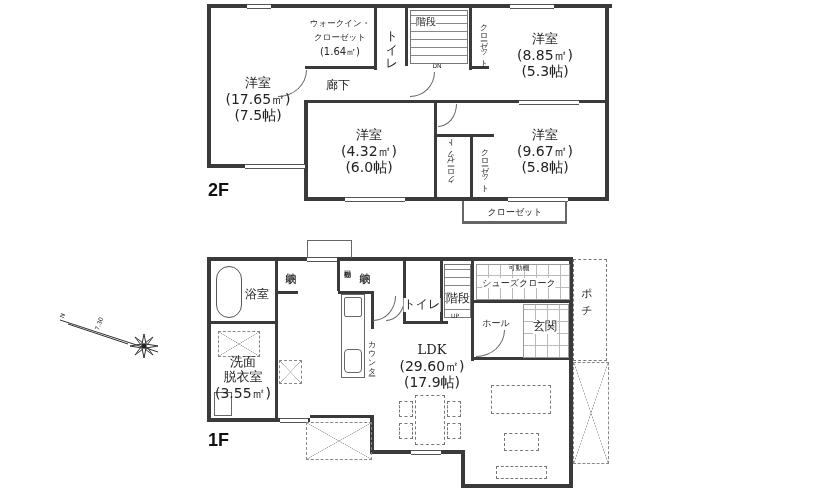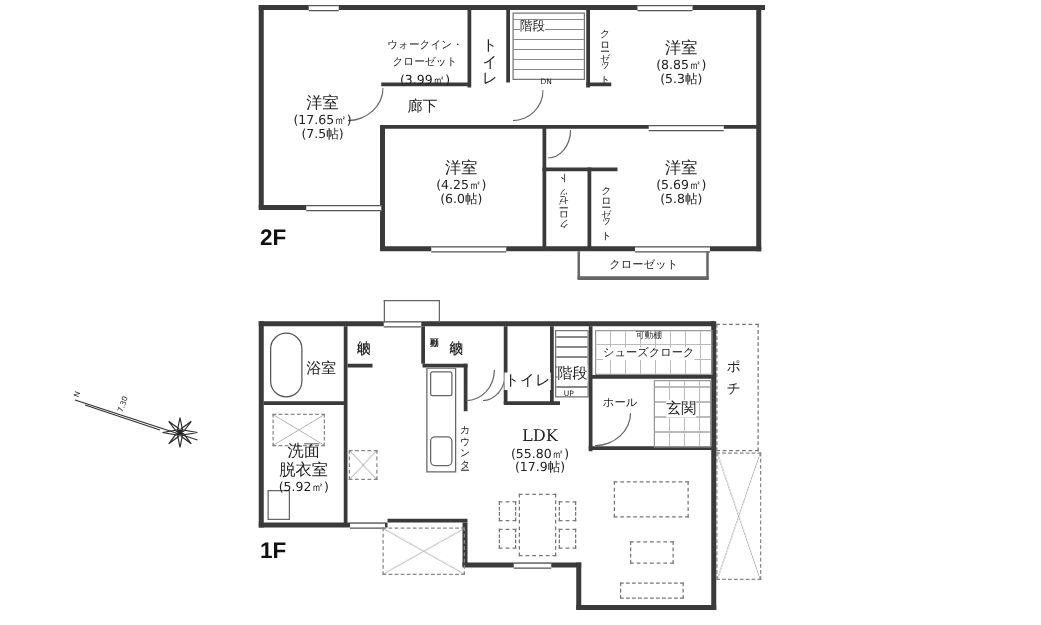--- a/index.html
+++ b/index.html
@@ -4,21 +4,21 @@
 <style>
   html, body { margin:0; padding:0; background:#ffffff; }
   body { width:833px; height:500px; position:relative; overflow:hidden;
          font-family:"DejaVu Sans", sans-serif; color:#222; }
   .plan { position:absolute; left:0; top:0; width:833px; height:500px; }
   .wall { position:absolute; background:#3a3a3a; }
   .wall-thin { position:absolute; background:#666; }
   .lbl { position:absolute; text-align:center; line-height:1.15; white-space:nowrap;
          font-size:12px; color:#222; transform:translateX(-50%); }
   .lbl .n { display:block; font-size:13px; }
-  .lbl .a, .lbl .j { display:block; font-size:10px; }
+  .lbl .a, .lbl .j { display:block; font-size:14px; }
   .small { font-size:8.5px; }
   .vtxt { position:absolute; writing-mode:vertical-rl; font-size:9px; color:#222; }
   .floor-lbl { position:absolute; font-size:18px; font-weight:bold; font-family:"Liberation Sans", sans-serif; color:#111; }
   .dash { position:absolute; border:1px dashed #777; }
   .win { position:absolute; background:#fff; border-top:1px solid #555; border-bottom:1px solid #555; }
   .door-arc { position:absolute; border:1px solid #666; border-radius:0 0 100% 0; border-left:none; border-top:none; }
   .stairs { position:absolute;
     background-image:repeating-linear-gradient(0deg, transparent 0 7px, #888 7px 8px); border:1px solid #777; }
   .tile { position:absolute; border:1px solid #999;
     background-image:repeating-linear-gradient(0deg, transparent 0 11px, #bbb 11px 12px),
@@ -68,45 +68,45 @@
 
     <div class="wall-thin" style="left:462px;top:201px;width:2px;height:22px"></div>
     <div class="wall-thin" style="left:565px;top:201px;width:2px;height:22px"></div>
     <div class="wall-thin" style="left:462px;top:221px;width:105px;height:3px"></div>
 
     <div class="lbl" style="left:258px;top:76px">
       <span class="n">洋室</span>
       <span class="a">(17.65㎡)</span>
       <span class="j">(7.5帖)</span>
     </div>
-    <div class="lbl small" style="left:340px;top:32px">
+    <div class="lbl small" style="left:340px;top:19px">
       <span style="display:block">ウォークイン・</span>
       <span style="display:block;margin-top:4px">クローゼット</span>
-      <span style="display:block;margin-top:3px;font-size:10px">(3.99㎡)</span>
+      <span style="display:block;margin-top:3px;font-size:10px">(1.64㎡)</span>
     </div>
     <div class="vtxt" style="left:383px;top:22px;font-size:12px;writing-mode:vertical-rl">トイレ</div>
     <div class="lbl small" style="left:426px;top:16px;font-size:10px;background:#fff">階段</div>
     <div class="lbl" style="left:437px;top:63px;font-size:6px">DN</div>
     <div class="vtxt" style="left:477px;top:18px;font-size:8px">クローゼット</div>
     <div class="lbl" style="left:545px;top:32px">
       <span class="n">洋室</span>
       <span class="a">(8.85㎡)</span>
       <span class="j">(5.3帖)</span>
     </div>
     <div class="lbl" style="left:338px;top:79px">廊下</div>
     <div class="lbl" style="left:369px;top:128px">
       <span class="n">洋室</span>
-      <span class="a">(4.25㎡)</span>
+      <span class="a">(4.32㎡)</span>
       <span class="j">(6.0帖)</span>
     </div>
     <div class="vtxt" style="left:447px;top:143px;font-size:8px;transform:rotate(180deg)">クローゼット</div>
     <div class="vtxt" style="left:478px;top:143px;font-size:8px">クローゼット</div>
     <div class="lbl" style="left:545px;top:128px">
       <span class="n">洋室</span>
-      <span class="a">(5.69㎡)</span>
+      <span class="a">(9.67㎡)</span>
       <span class="j">(5.8帖)</span>
     </div>
     <div class="lbl small" style="left:515px;top:207px;font-size:9px">クローゼット</div>
 
     <div class="floor-lbl" style="left:208px;top:180px">2F</div>
   </div>
 
   <div>
 
     <div class="wall" style="left:207px;top:257px;width:4px;height:165px"></div>
@@ -173,37 +173,37 @@
     <div class="door-arc" style="left:386px;top:298px;width:18px;height:22px"></div>
     <div class="door-arc" style="left:373px;top:296px;width:22px;height:24px"></div>
 
     <div class="lbl" style="left:257px;top:288px">浴室</div>
     <div class="vtxt" style="left:282px;top:264px;font-size:11px">収納</div>
     <div class="vtxt" style="left:342px;top:265px;font-size:7px">可動棚</div>
     <div class="vtxt" style="left:356px;top:264px;font-size:11px">収納</div>
     <div class="lbl" style="left:243px;top:355px">
       <span class="n">洗面</span>
       <span class="n">脱衣室</span>
-      <span class="a">(5.92㎡)</span>
+      <span class="a">(3.55㎡)</span>
     </div>
     <div class="vtxt" style="left:365px;top:335px;font-size:8px">カウンター</div>
     <div class="lbl" style="left:422px;top:298px;background:#fff">トイレ</div>
     <div class="lbl" style="left:458px;top:292px;background:#fff">階段</div>
     <div class="lbl" style="left:455px;top:313px;font-size:6px">UP</div>
     <div class="lbl small" style="left:519px;top:264px;font-size:7px">可動棚</div>
     <div class="lbl small" style="left:519px;top:278px;font-size:9px;background:#fff">シューズクローク</div>
     <div class="lbl small" style="left:496px;top:318px;font-size:9px">ホール</div>
     <div class="lbl" style="left:545px;top:320px;background:#fff">玄関</div>
     <div class="lbl" style="left:587px;top:288px;font-size:11px">
       <span style="display:block">ポ</span>
       <span style="display:block;margin-top:4px">チ</span>
     </div>
     <div class="lbl" style="left:432px;top:343px">
       <span class="n" style="font-family:'DejaVu Serif', serif">LDK</span>
-      <span class="a">(55.80㎡)</span>
+      <span class="a">(29.60㎡)</span>
       <span class="j">(17.9帖)</span>
     </div>
 
     <div class="floor-lbl" style="left:208px;top:430px">1F</div>
   </div>
 
   <div style="position:absolute;left:58px;top:310px;width:110px;height:60px">
     <svg width="110" height="60" viewBox="0 0 110 60">
       <line x1="2" y1="10" x2="100" y2="42" stroke="#333" stroke-width="1"></line>
       <line x1="10" y1="14" x2="70" y2="34" stroke="#333" stroke-width="1"></line>

